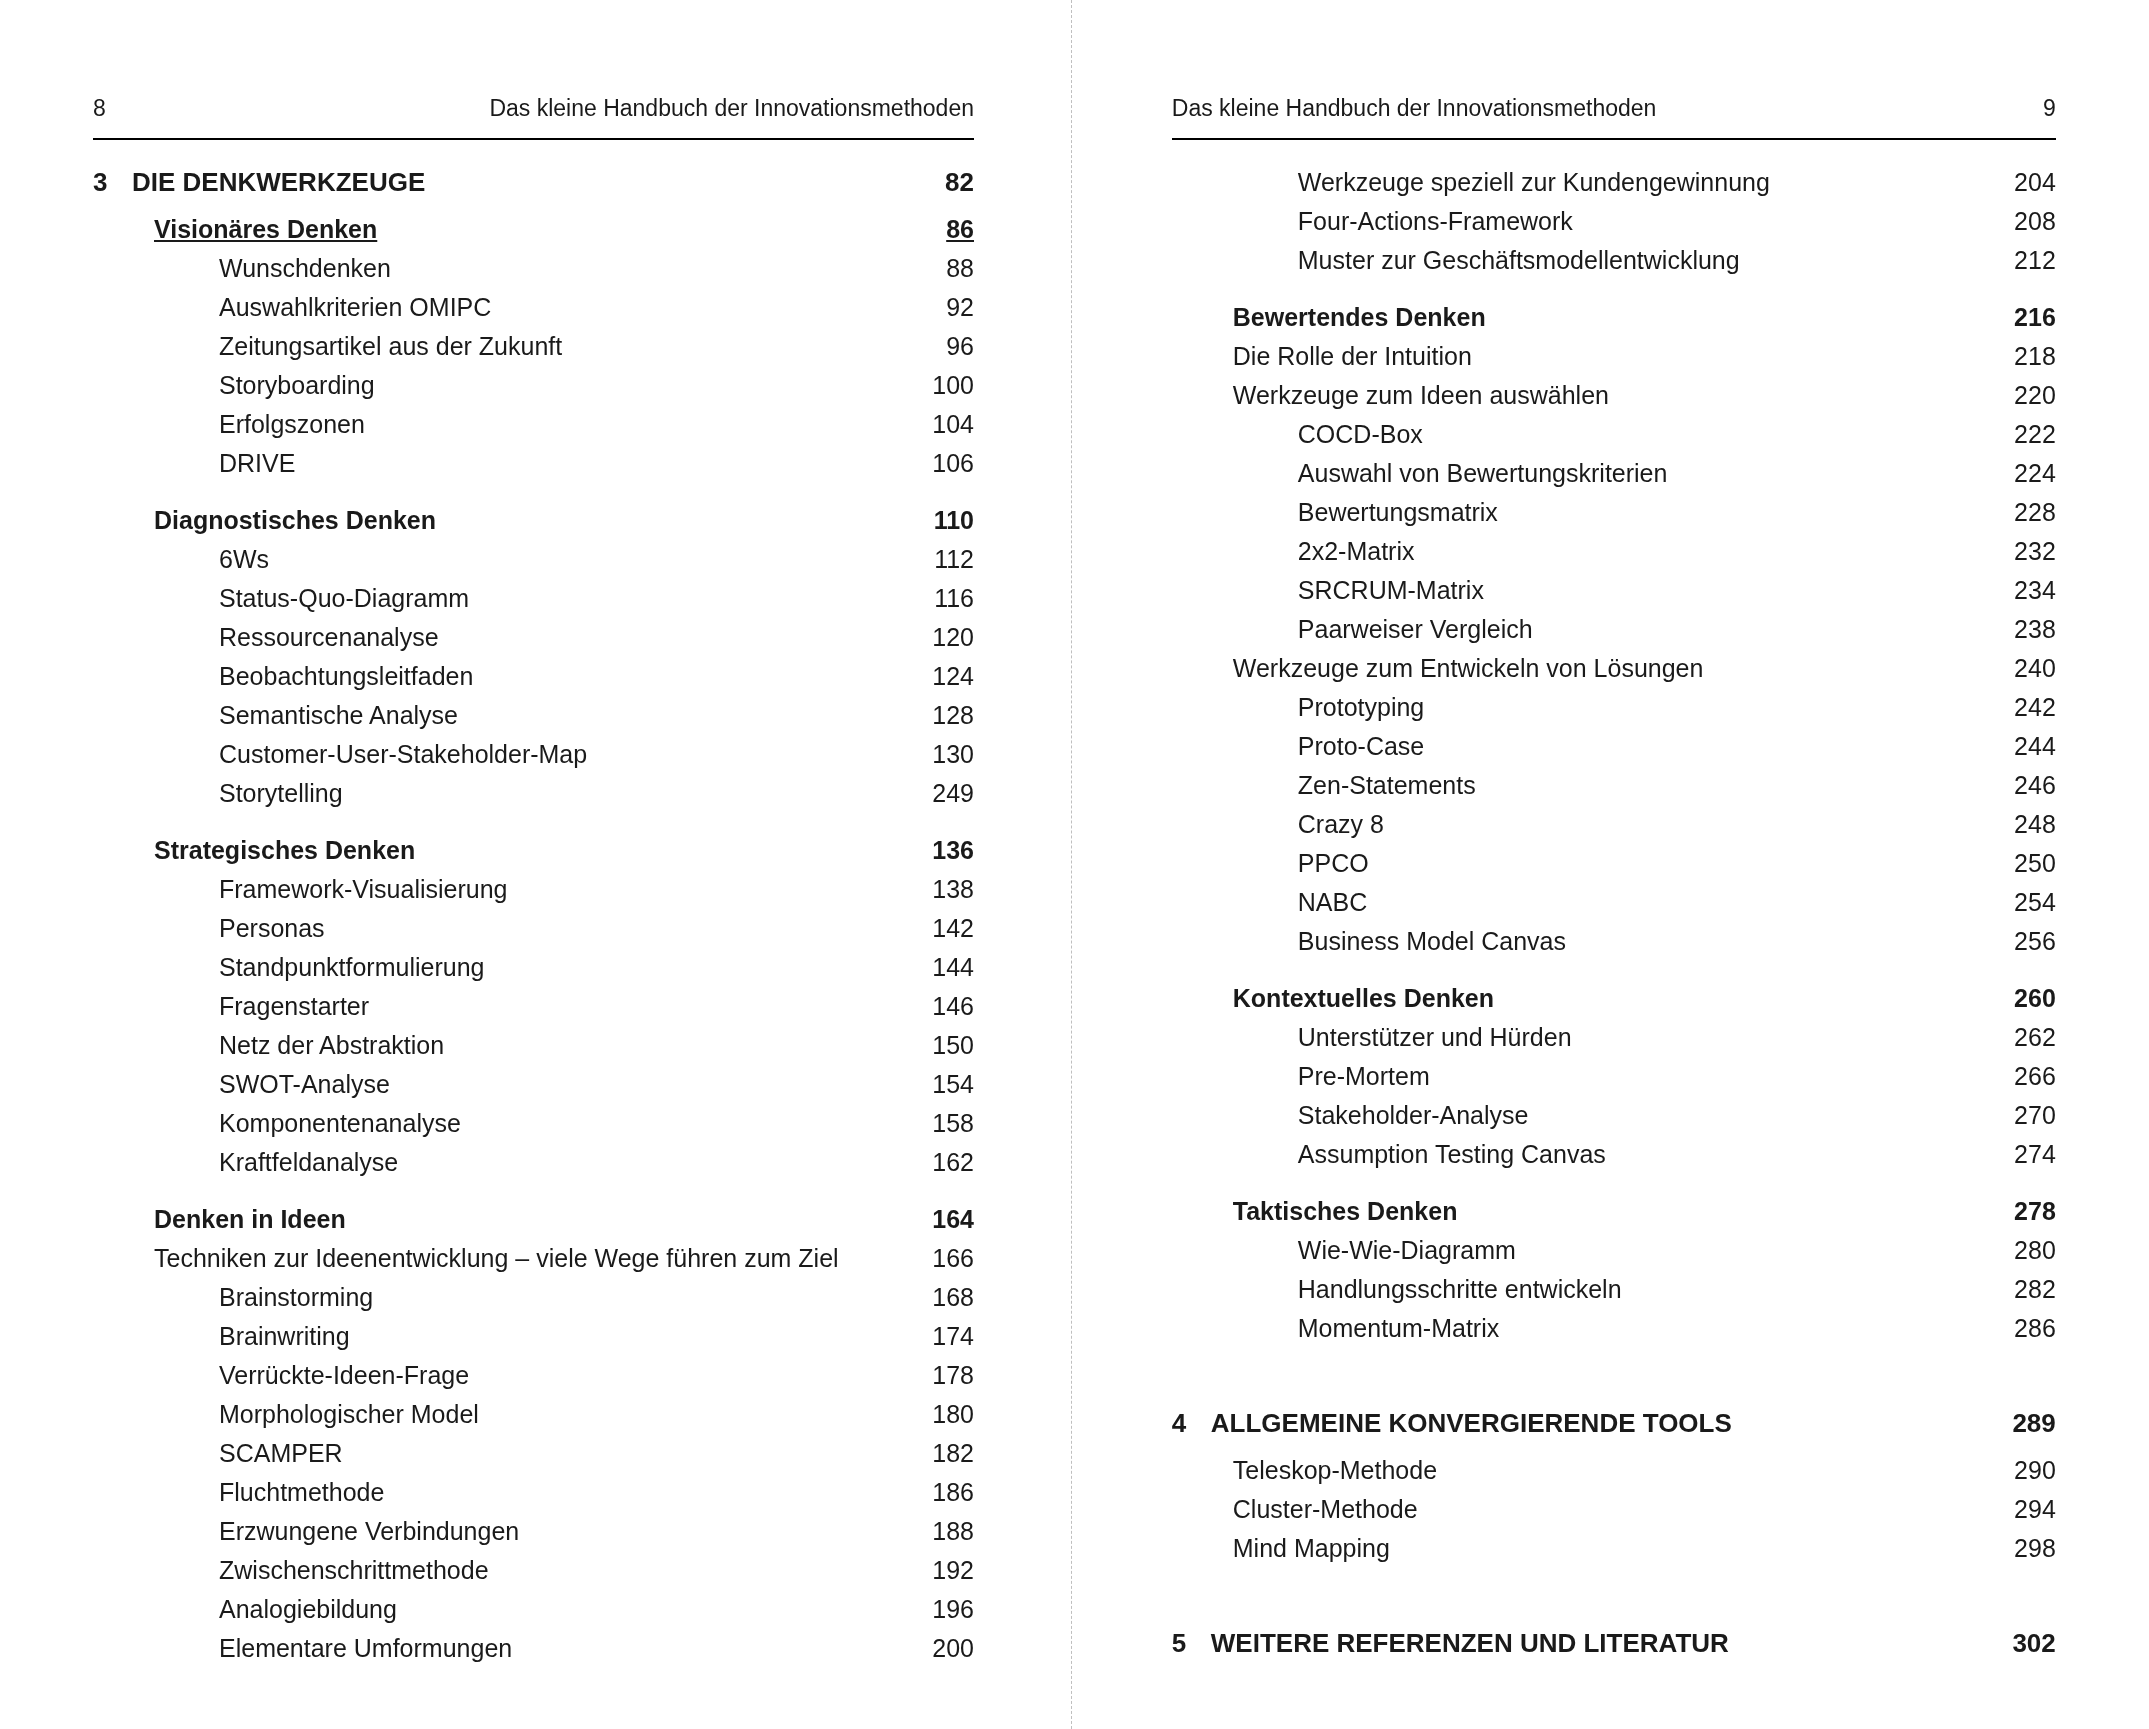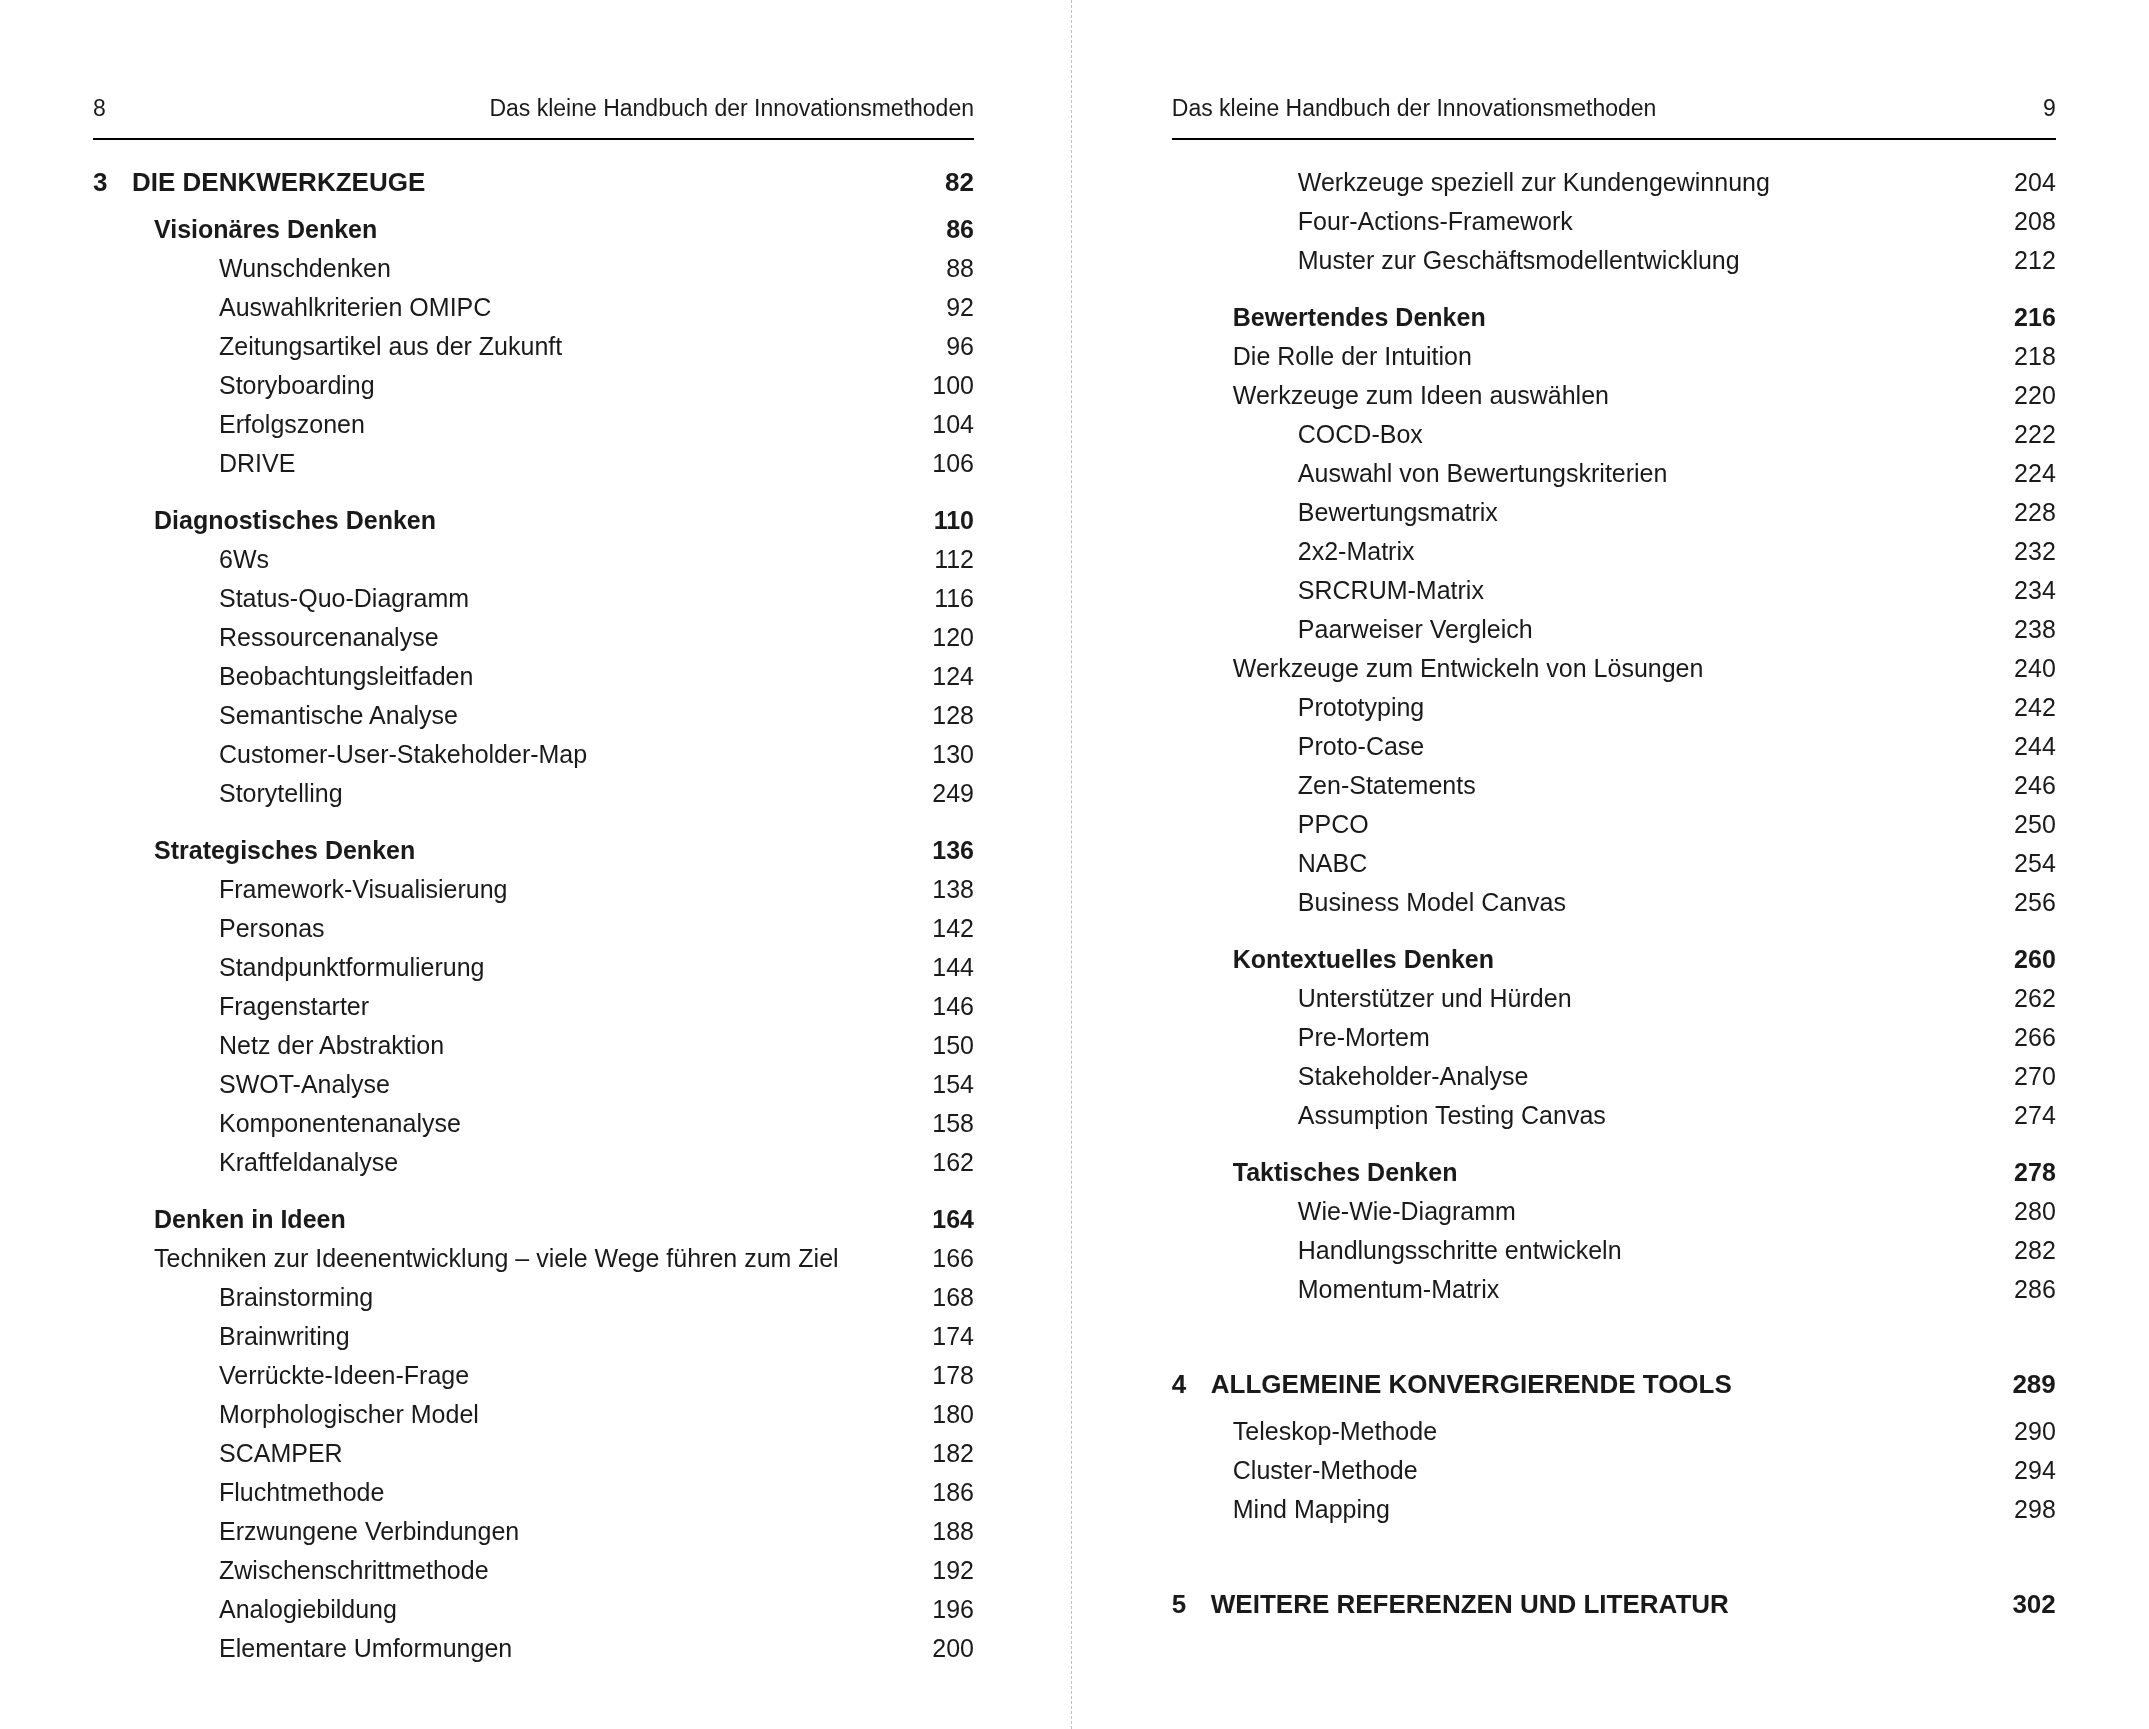--- a/index.html
+++ b/index.html
@@ -53,21 +53,21 @@
     margin-top: 56px;
     margin-bottom: 8px;
   }
   .entry.chapter:first-child { margin-top: 0; }
   .entry.chapter .chapnum { flex: none; width: 39px; }
   .entry.section {
     font-weight: bold;
     padding-left: 61px;
     margin-top: 18px;
   }
-  .entry.chapter + .entry.section { margin-top: 6px; }
+  .entry.chapter + .entry.section { margin-top: 6px; text-decoration: underline; }
   .entry.sub  { padding-left: 61px; }
   .entry.item { padding-left: 126px; }
 </style>
 </head>
 <body>
 
 <div class="spread">
 
   <section class="page page-left">
     <header class="page-header">
@@ -293,20 +293,24 @@
         </div>
         <div class="entry item">
           <span class="title">Proto-Case</span>
           <span class="page-ref">244</span>
         </div>
         <div class="entry item">
           <span class="title">Zen-Statements</span>
           <span class="page-ref">246</span>
         </div>
         <div class="entry item">
+          <span class="title">Crazy 8</span>
+          <span class="page-ref">248</span>
+        </div>
+        <div class="entry item">
           <span class="title">PPCO</span>
           <span class="page-ref">250</span>
         </div>
         <div class="entry item">
           <span class="title">NABC</span>
           <span class="page-ref">254</span>
         </div>
         <div class="entry item">
           <span class="title">Business Model Canvas</span>
           <span class="page-ref">256</span>

